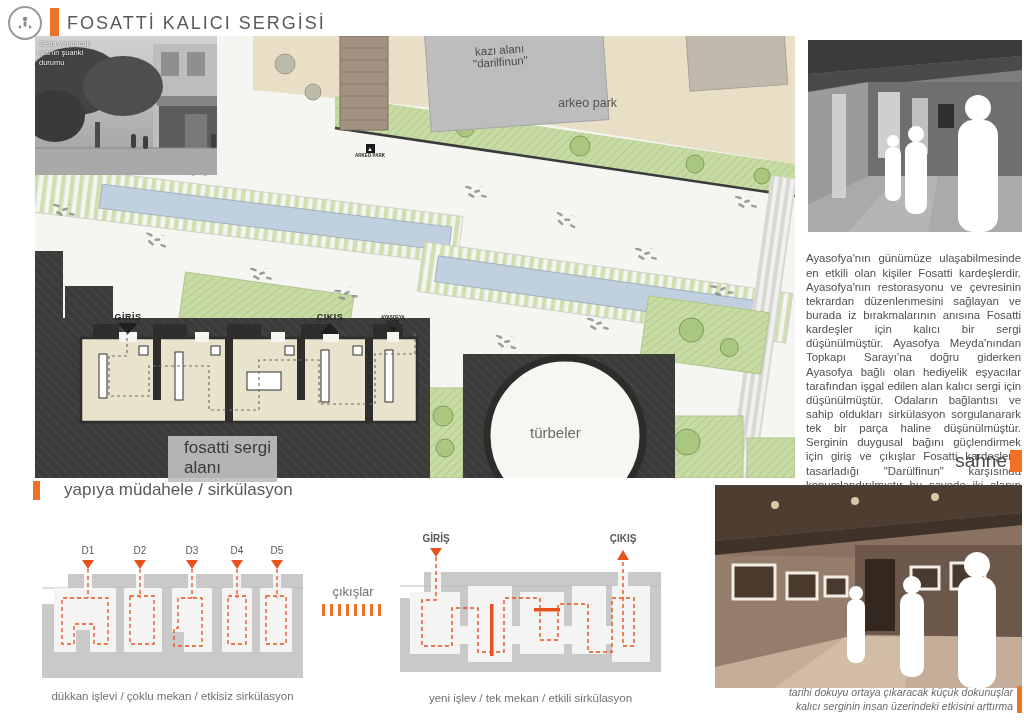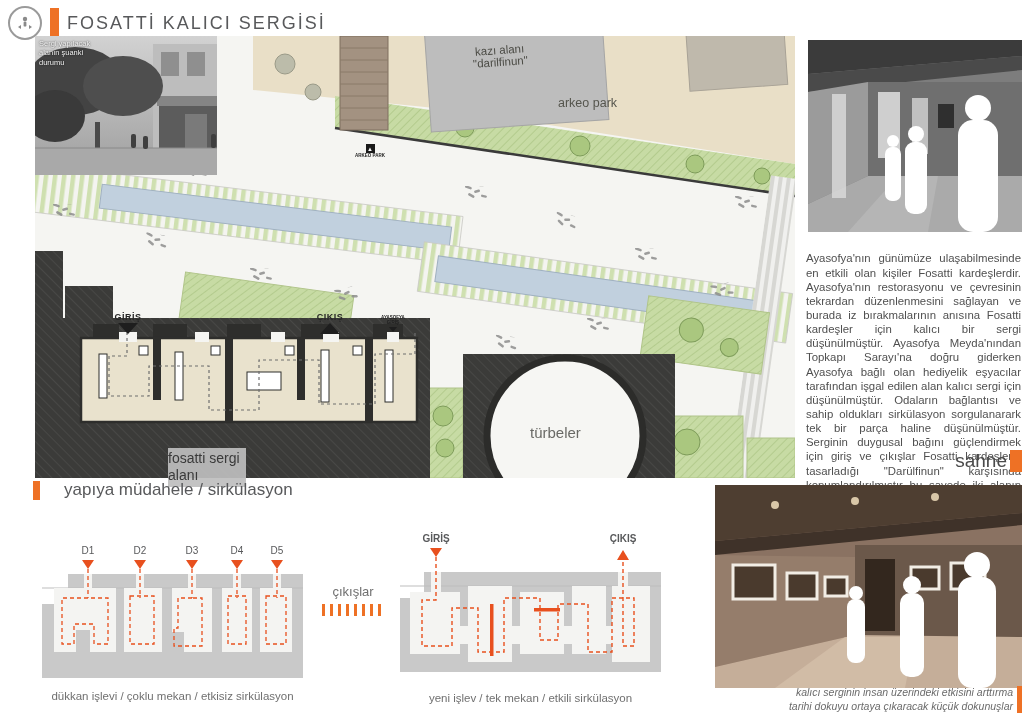--- a/index.html
+++ b/index.html
@@ -12,21 +12,21 @@
   .htitle{font-size:18px;letter-spacing:2px;color:#58595b;font-weight:400;}
   
   .plan{position:absolute;left:35px;top:36px;width:760px;height:442px;}
   .plan svg{position:absolute;left:0;top:0;}
   .photo1{position:absolute;left:0;top:0;width:182px;height:139px;overflow:hidden;}
   .photo1 .cap{position:absolute;left:4px;top:3px;color:#f2f2f2;font-size:7.5px;line-height:1.25;white-space:pre-line;text-shadow:0 0 2px rgba(0,0,0,.8);}
   .lbl{position:absolute;color:#4f4f49;white-space:pre-line;}
   .lbl-kazi{left:400px;top:8px;width:130px;text-align:center;font-size:11.5px;transform:rotate(-4deg);color:#4c4c46;}
   .lbl-arkeo{left:523px;top:60px;font-size:12.5px;color:#55554d;}
   .lbl-turbeler{left:495px;top:388px;font-size:15px;color:#6a6a66;}
-  .lbl-fosatti{left:133px;top:412px;background:rgba(190,190,190,.92);color:#3a3a3a;font-size:14px;padding:2px 6px 3px 0;line-height:1.2;}
+  .lbl-fosatti{left:133px;top:400px;background:rgba(190,190,190,.92);color:#3a3a3a;font-size:17px;padding:2px 6px 3px 16px;line-height:1.2;}
   .marker{position:absolute;text-align:center;}
   .marker .mt{font-size:9px;font-weight:bold;color:#262626;letter-spacing:.5px;}
   .tri-dn{width:0;height:0;border-left:10px solid transparent;border-right:10px solid transparent;border-top:11px solid #1e1e1e;margin:1px auto 0;}
   .tri-up{width:0;height:0;border-left:10px solid transparent;border-right:10px solid transparent;border-bottom:11px solid #1e1e1e;margin:1px auto 0;}
   .mini{font-size:4.5px;font-weight:bold;color:#1e1e1e;line-height:1.1;}
   .tri-dn.sm{border-left-width:4px;border-right-width:4px;border-top-width:5px;}
   .mk-box{width:9px;height:9px;background:#1a1a1a;margin:0 auto 1px;display:flex;align-items:center;justify-content:center;}
   .mk-box span{color:#fff;font-size:6px;line-height:1;}
   
   .rcol-img{position:absolute;left:808px;top:40px;width:214px;height:192px;}
@@ -434,19 +434,19 @@
           <rect x="243" y="92" width="38" height="111" rx="14"></rect>
         <circle cx="197" cy="100" r="9"></circle>
           <rect x="185" y="108" width="24" height="84" rx="10"></rect>
         <circle cx="141" cy="108" r="7"></circle>
           <rect x="132" y="114" width="18" height="64" rx="8"></rect>
       </g>
     </svg>
   </div>
   <div class="cap3">
     <div class="txt">
+      <div>tarihi dokuyu ortaya çıkaracak küçük dokunuşlar</div>
       <div>kalıcı serginin insan üzerindeki etkisini arttırma</div>
-      <div>tarihi dokuyu ortaya çıkaracak küçük dokunuşlar</div>
     </div>
     <div class="b"></div>
   </div>
 
 </div>
 
 </body></html>

